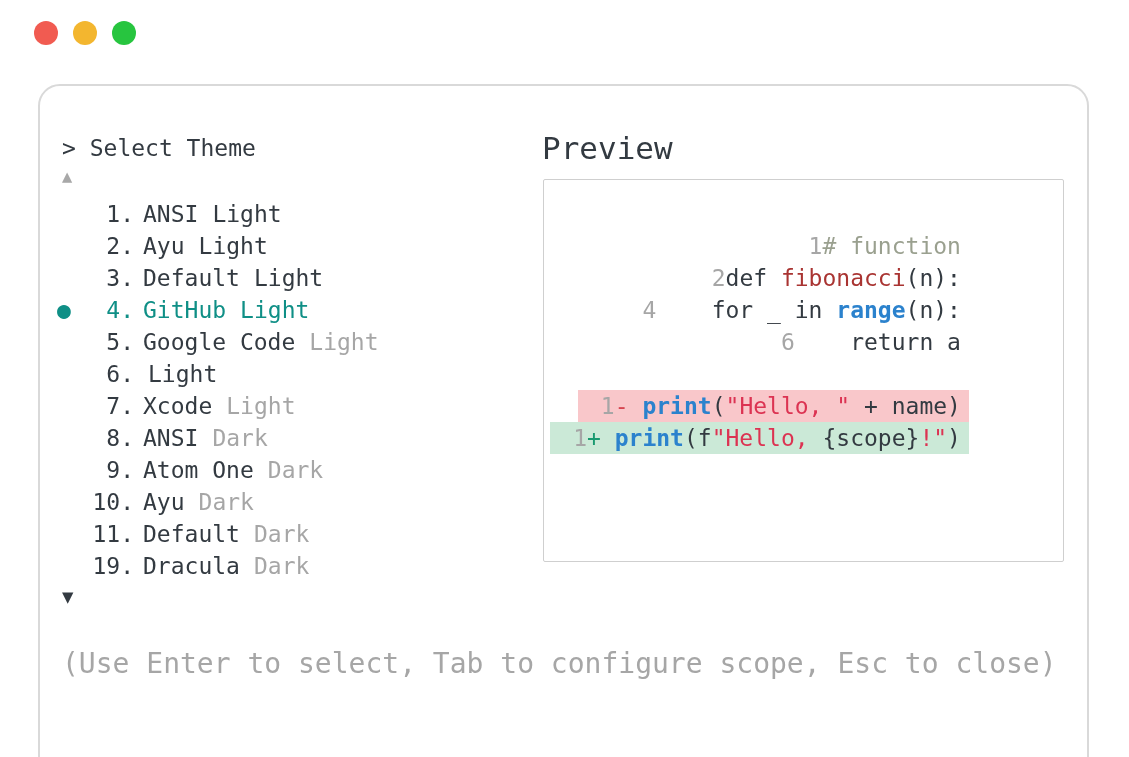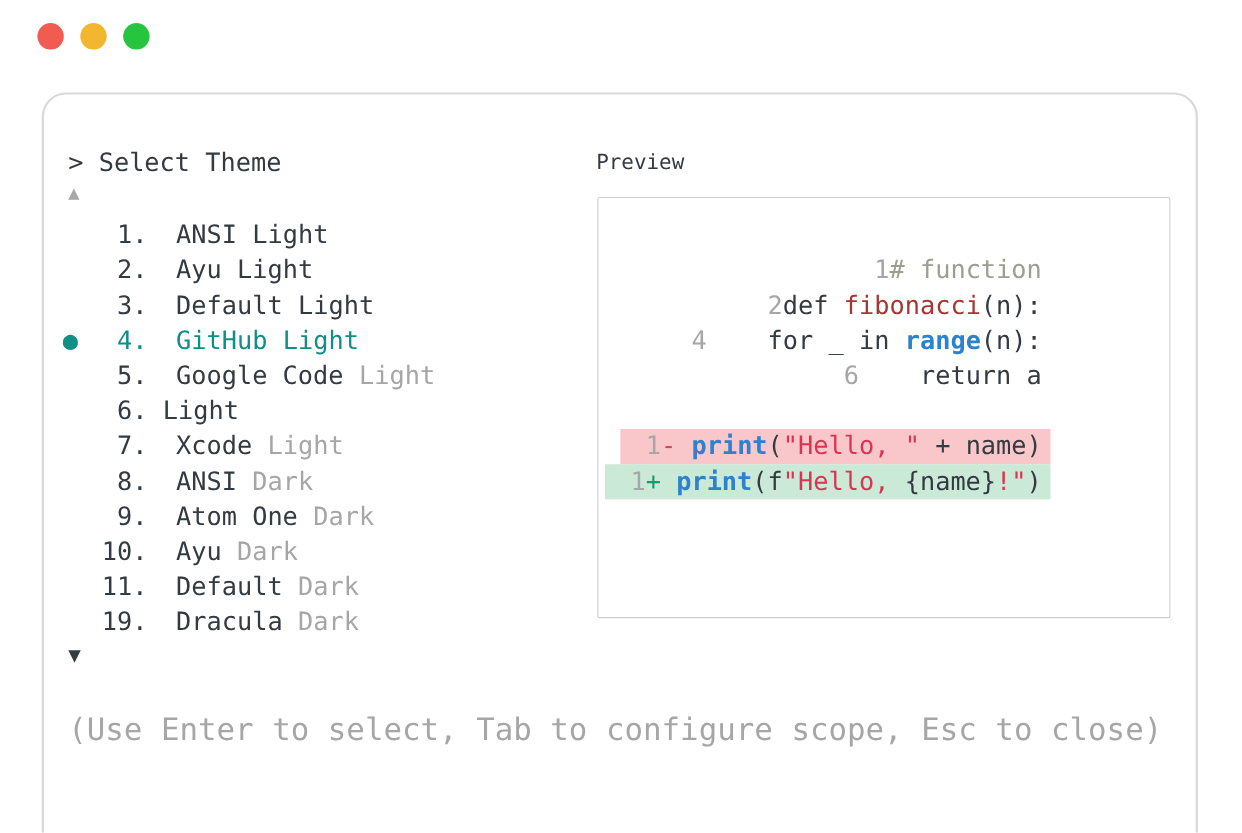--- a/index.html
+++ b/index.html
@@ -21,26 +21,26 @@
     box-sizing:border-box;
   }
   .prompt{position:absolute;left:22px;top:46px;font-size:23px;line-height:32px;color:var(--fg);white-space:pre;}
   .up-arrow{position:absolute;left:22px;top:78px;font-size:17px;line-height:24px;color:var(--arrow_muted);}
   .down-arrow{position:absolute;left:22px;top:497px;font-size:19px;line-height:26px;color:var(--fg);}
   
   .theme-list{position:absolute;left:17px;top:112px;font-size:23px;line-height:32px;}
   .trow{display:flex;height:32px;white-space:pre;cursor:default;}
   .trow .bullet{display:inline-block;width:35px;color:var(--selected);}
   .trow .num{display:inline-block;width:42px;text-align:right;}
-  .trow .tname{margin-left:26px;}
+  .trow .tname{margin-left:9px;}
   .trow .variant{margin-left:14px;}
   .trow .muted{color:var(--muted);}
   .trow.sel .num,.trow.sel .tname,.trow.sel .variant{color:var(--selected);}
   
-  .preview-label{position:absolute;left:502px;top:46px;font-size:19px;line-height:32px;color:var(--fg);}
+  .preview-label{position:absolute;left:502px;top:46px;font-size:31px;line-height:32px;color:var(--fg);}
   .preview-box{
     position:absolute;left:503px;top:93px;width:521px;height:383px;
     border:1px solid var(--box_border);border-radius:2px;background:#ffffff;box-sizing:border-box;
   }
   .code{position:absolute;left:18px;top:50px;font-size:23px;line-height:32px;}
   .cline{height:32px;white-space:pre;text-align:right;}
   .cline .wrap{display:inline-block;margin-left:-12px;padding:0 8px 0 12px;}
   .cline .wrap.del{background:var(--del_bg);}
   .cline .wrap.add{background:var(--add_bg);}
   .cline .lnum{display:inline-block;width:25px;color:var(--muted);}
@@ -92,20 +92,20 @@
     <div class="preview-label">Preview</div>
 
     <div class="preview-box">
       <div class="code">
           <div class="cline"><span class="wrap"><span class="lnum">1</span><span class="tok-comment"># function</span></span></div>
           <div class="cline"><span class="wrap"><span class="lnum">2</span><span class="tok-fg">def </span><span class="tok-func">fibonacci</span><span class="tok-fg">(n):</span></span></div>
           <div class="cline"><span class="wrap"><span class="lnum">4</span><span class="tok-fg">    for _ in </span><span class="tok-builtin">range</span><span class="tok-fg">(n):</span></span></div>
           <div class="cline"><span class="wrap"><span class="lnum">6</span><span class="tok-fg">    return a</span></span></div>
           <div class="cline"><span class="wrap"><span class="lnum"></span>&nbsp;</span></div>
           <div class="cline"><span class="wrap del"><span class="lnum">1</span><span class="tok-del-marker">- </span><span class="tok-builtin">print</span><span class="tok-fg">(</span><span class="tok-string">"Hello, "</span><span class="tok-fg"> + name)</span></span></div>
-          <div class="cline"><span class="wrap add"><span class="lnum">1</span><span class="tok-add-marker">+ </span><span class="tok-builtin">print</span><span class="tok-fg">(f</span><span class="tok-string">"Hello, </span><span class="tok-fg">{name}</span><span class="tok-string">!"</span><span class="tok-fg">)</span></span></div>
+          <div class="cline"><span class="wrap add"><span class="lnum">1</span><span class="tok-add-marker">+ </span><span class="tok-builtin">print</span><span class="tok-fg">(f</span><span class="tok-string">"Hello, </span><span class="tok-fg">{scope}</span><span class="tok-string">!"</span><span class="tok-fg">)</span></span></div>
         </div>
     </div>
 
     <div class="hint">(Use Enter to select, Tab to configure scope, Esc to close)</div>
 
   </div>
 </div>
 
 </body></html>

